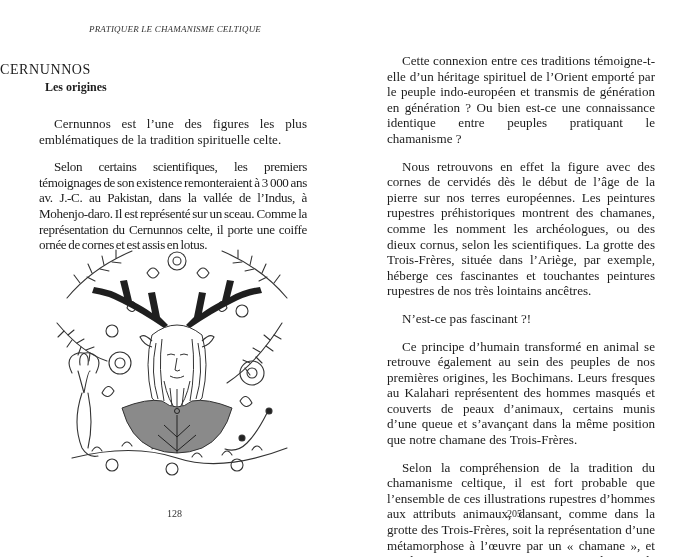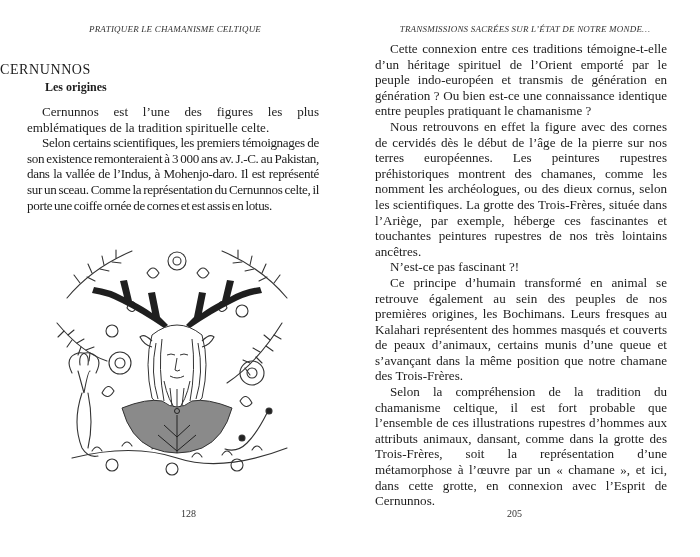--- a/index.html
+++ b/index.html
@@ -12,25 +12,25 @@
                     font-family: "Liberation Serif", serif; font-style: italic;
                     font-size: 9px; letter-spacing: 0.2px; color: #333; }
     .chapter-title { position: absolute; top: 62px; left: 0; right: 0; 
                      font-family: "Liberation Serif", serif; font-size: 14px; letter-spacing: 0.6px; }
     .section-title { position: absolute; top: 80px; left: 45px;
                      font-family: "Liberation Serif", serif; font-weight: bold; font-size: 12px; }
     .body-text { position: absolute; font-family: "Liberation Serif", serif; font-size: 13.1px;
                  line-height: 15.6px; text-align: justify; hyphens: manual; }
     .left .body-text { top: 104px; left: 27px; width: 292px; }
     .right .body-text { top: 41px; left: 25px; width: 292px; }
-    .body-text p { margin: 0; text-indent: 15px; }
+    .body-text p { margin: 12px; text-indent: 15px; }
     .body-text p.tight { letter-spacing: -0.35px; word-spacing: -1px; }
     .page-number { position: absolute; top: 508px; font-family: "Liberation Serif", serif;
                    font-size: 10px; color: #333; }
-    .left .page-number { left: 181px; }
+    .left .page-number { left: 167px; }
     .right .page-number { left: 157px; }
     .illustration { position: absolute; left: 52px; top: 243px; width: 250px; height: 240px; }
     .illustration svg { width: 100%; height: 100%; display: block; }
   </style>
 </head>
 <body>
 
 <div class="page left">
   <div class="running-head">PRATIQUER LE CHAMANISME CELTIQUE</div>
   <div class="chapter-title">CERNUNNOS</div>
@@ -111,21 +111,20 @@
         <path d="M125 172 l0 38 M112 182 l13 12 l13 -12 M106 192 l19 16 l19 -16"></path>
         <circle cx="125" cy="168" r="2.5"></circle>
       </g>
     </svg>
   </div>
 
   <div class="page-number">128</div>
 </div>
 
 <div class="page right">
-  <div class="running-head">TRANSMISSIONS SACRÉES SUR L’ÉTAT DE NOTRE MONDE…</div>
   <div class="body-text">
     <p>Cette connexion entre ces traditions témoigne-t-elle d’un héritage spirituel de l’Orient emporté par le peuple indo-européen et transmis de génération en génération&nbsp;? Ou bien est-ce une connaissance identique entre peuples pratiquant le chamanisme&nbsp;?</p>
     <p>Nous retrouvons en effet la figure avec des cornes de cervidés dès le début de l’âge de la pierre sur nos terres européennes. Les peintures rupestres préhistoriques montrent des chamanes, comme les nomment les archéologues, ou des dieux cornus, selon les scientifiques. La grotte des Trois-Frères, située dans l’Ariège, par exemple, héberge ces fascinantes et touchantes peintures rupestres de nos très lointains ancêtres.</p>
     <p>N’est-ce pas fascinant&nbsp;?!</p>
     <p>Ce principe d’humain transformé en animal se retrouve également au sein des peuples de nos premières origines, les Bochimans. Leurs fresques au Kalahari représentent des hommes masqués et couverts de peaux d’animaux, certains munis d’une queue et s’avançant dans la même position que notre chamane des Trois-Frères.</p>
     <p>Selon la compréhension de la tradition du chamanisme celtique, il est fort probable que l’ensemble de ces illustrations rupestres d’hommes aux attributs animaux, dansant, comme dans la grotte des Trois-Frères, soit la représentation d’une métamorphose à l’œuvre par un «&nbsp;chamane&nbsp;», et ici, dans cette grotte, en connexion avec l’Esprit de Cernunnos.</p>
   </div>
   <div class="page-number">205</div>
 </div>
 

